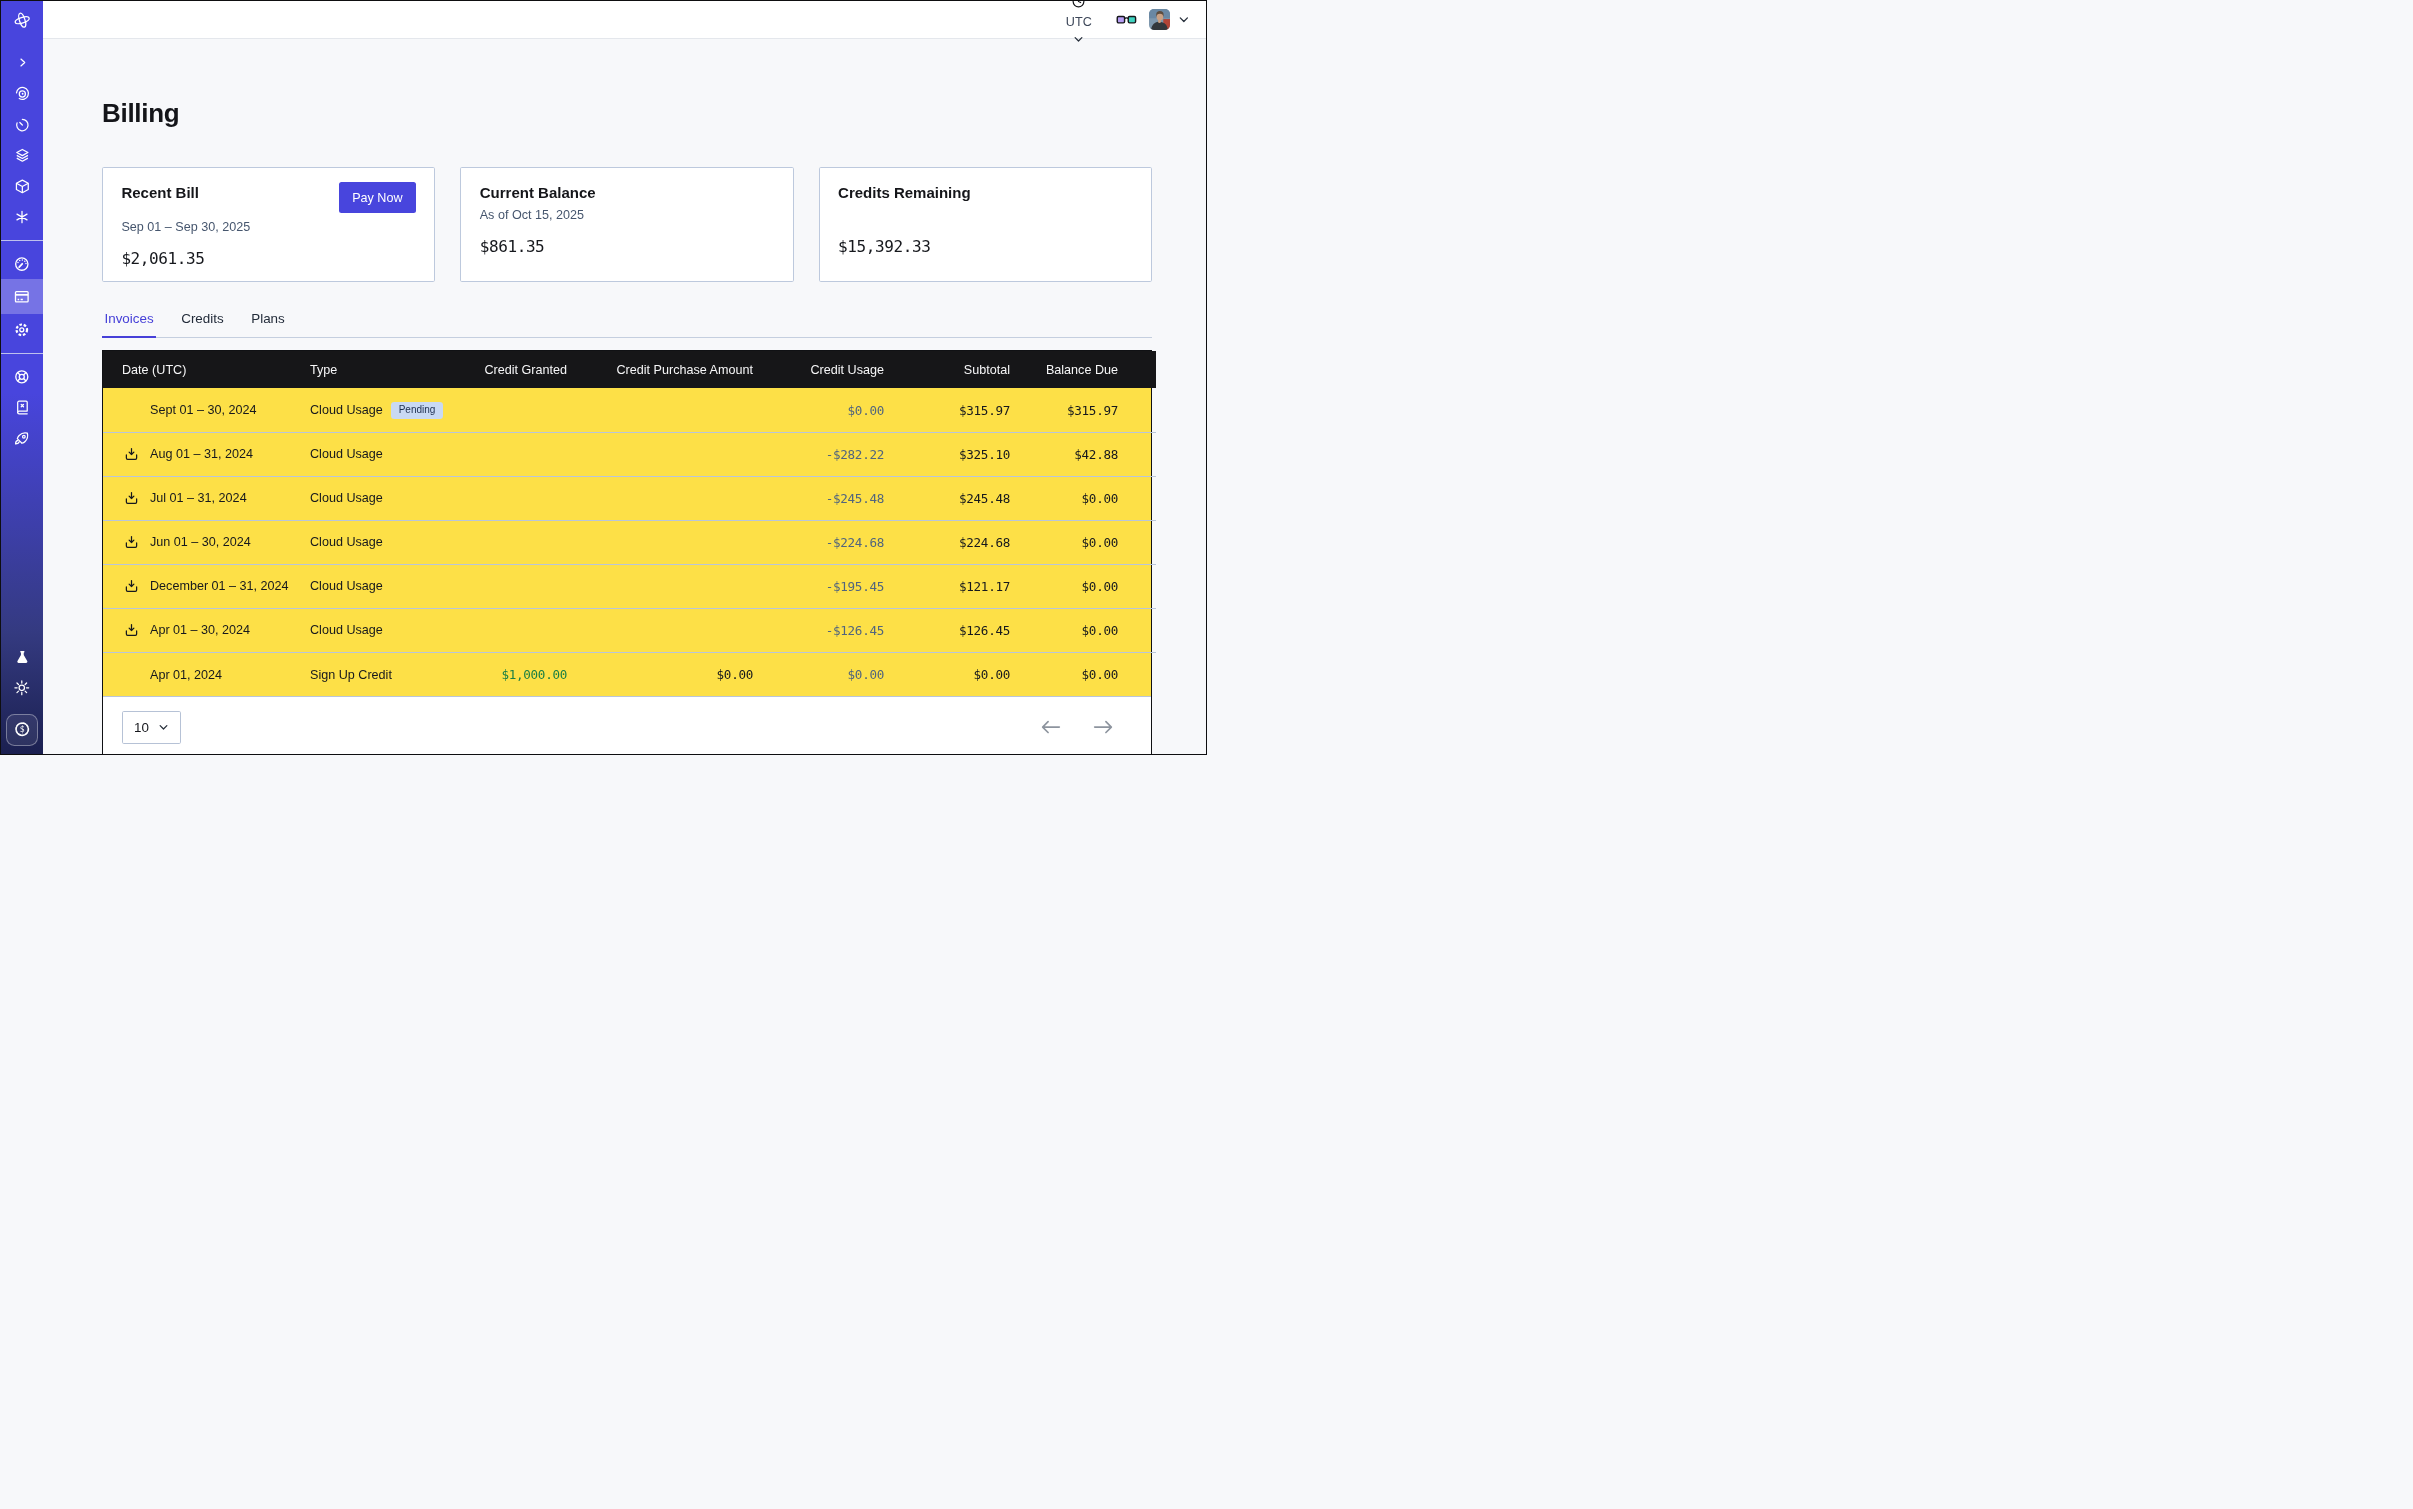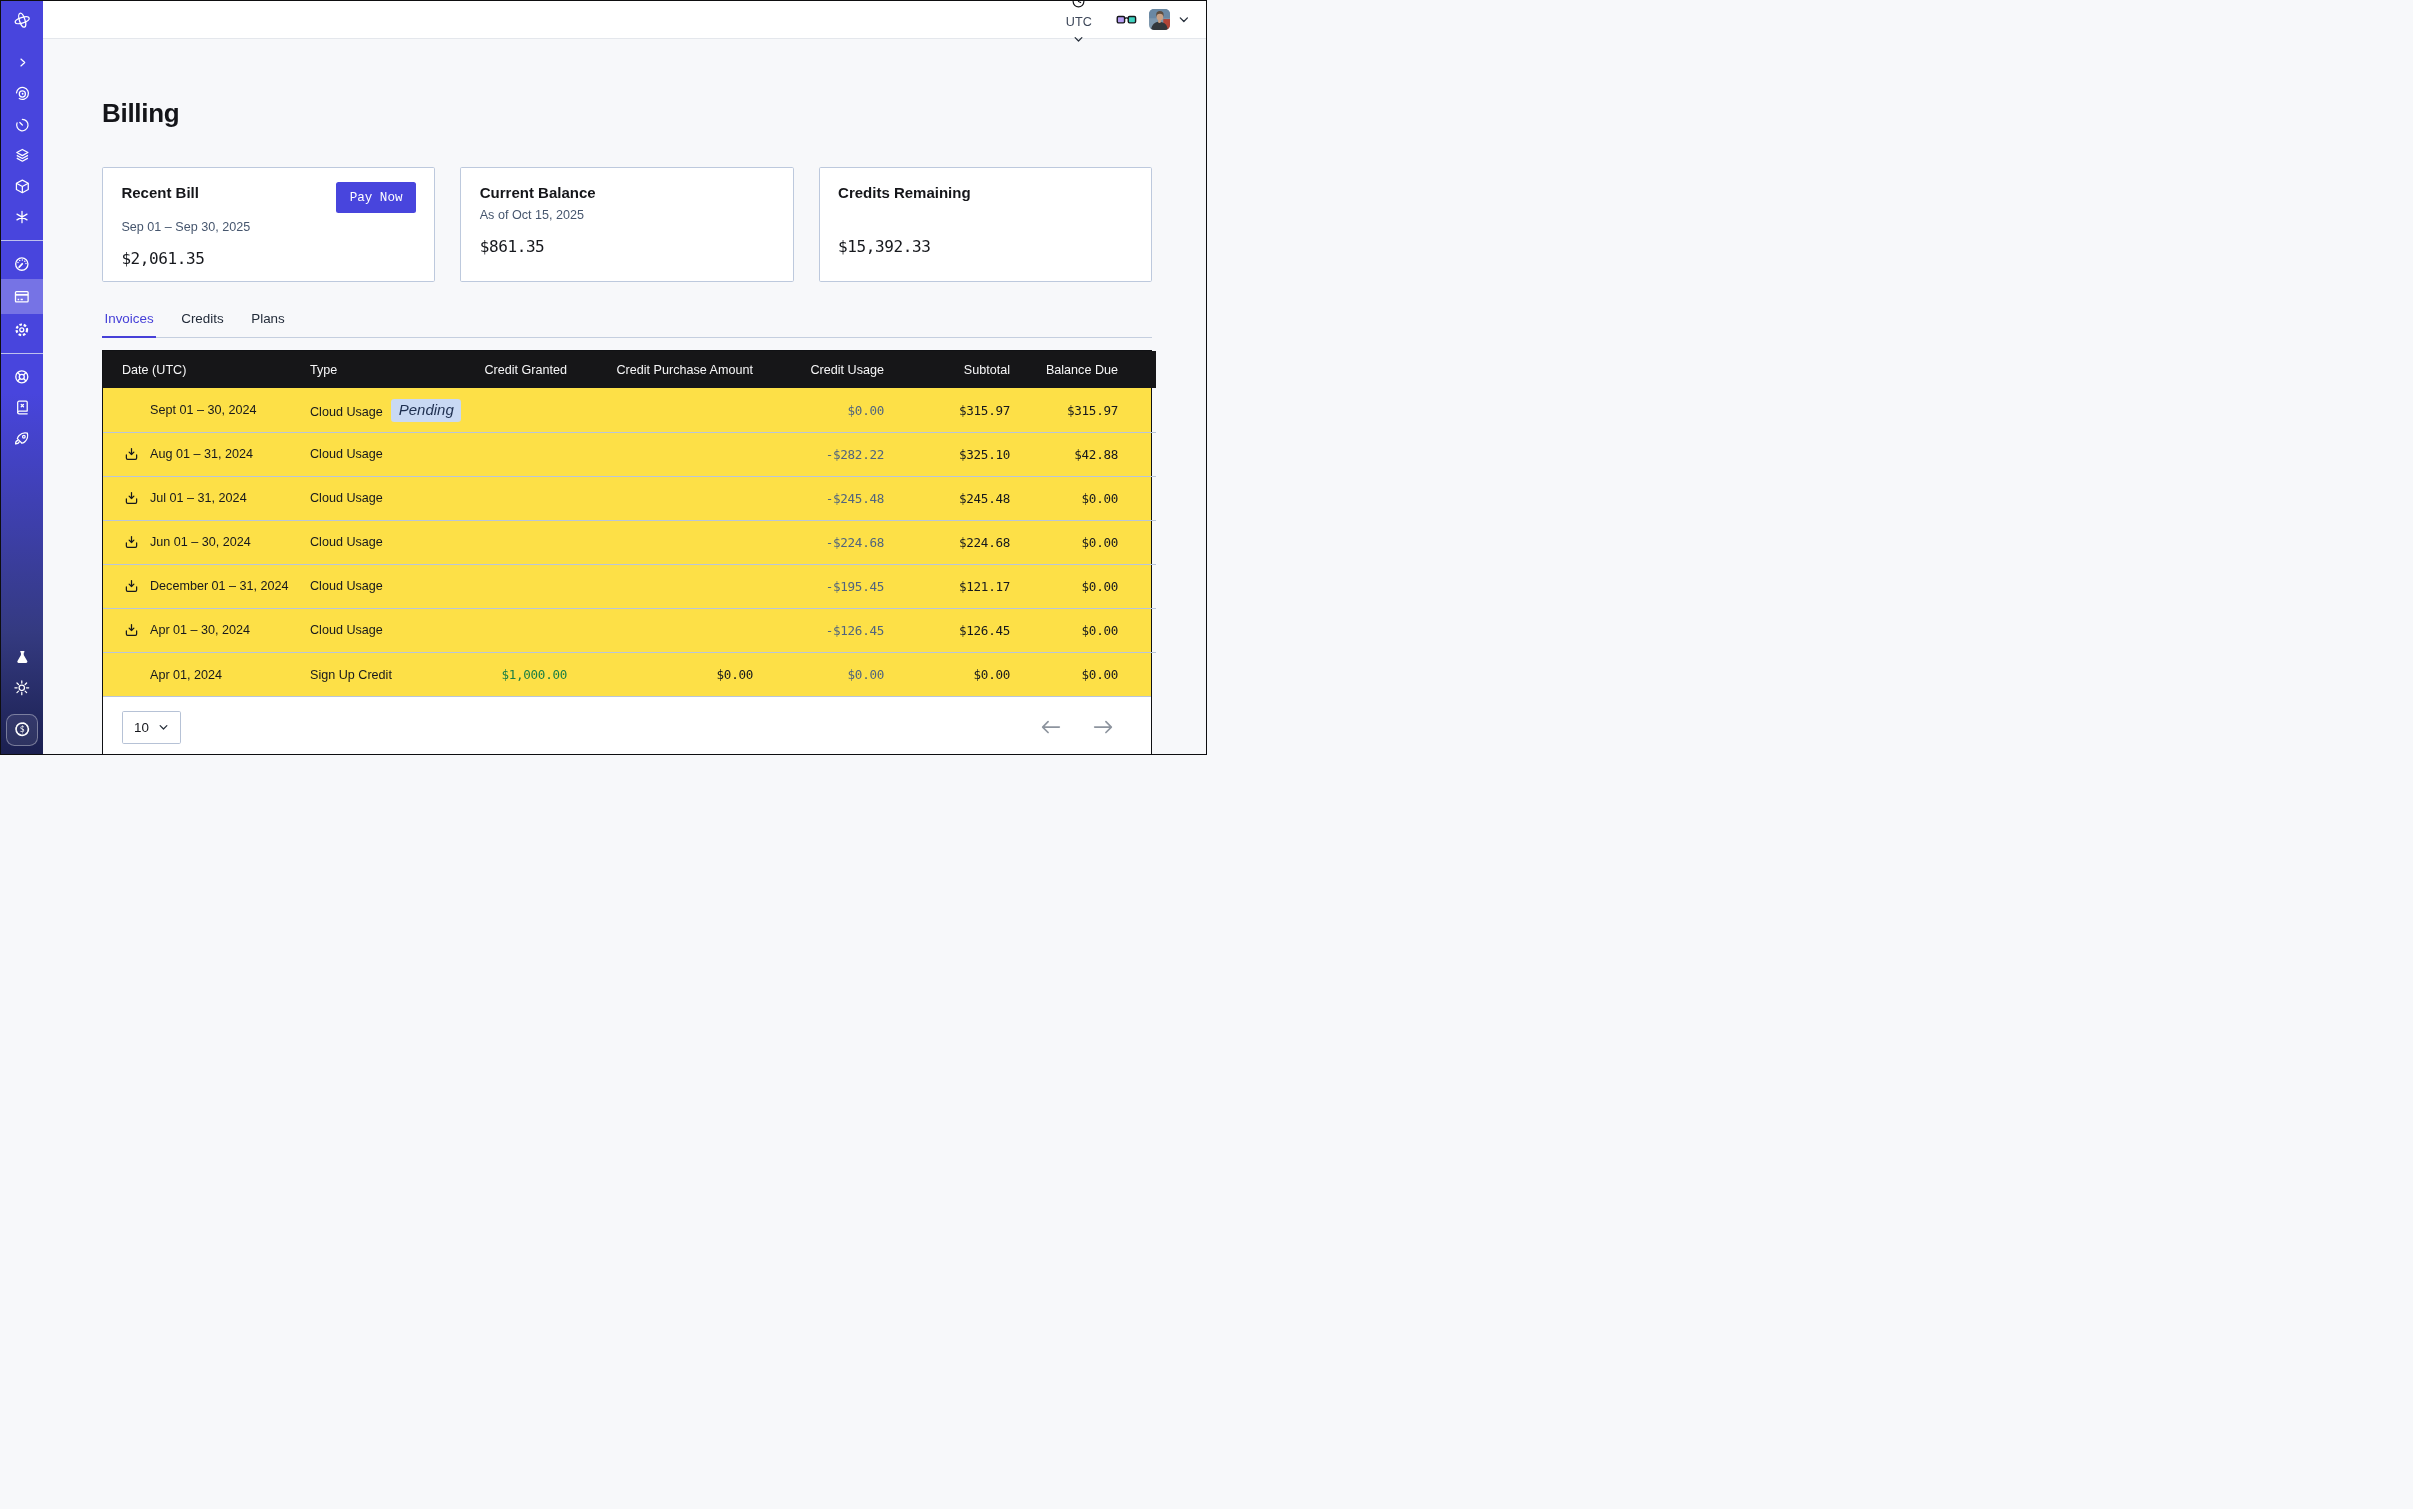--- a/index.html
+++ b/index.html
@@ -61,21 +61,21 @@
   .card {
     flex: 1 1 0; height: 115px; background: #fff; border: 0.8px solid #bdc9dd;
     border-radius: 1.7px; padding: 16px 18.4px; position: relative;
   }
   .card-head { display: flex; justify-content: space-between; align-items: flex-start; }
   .card-title { font-size: 15px; font-weight: 700; color: #15161a; }
   .card-sub { font-size: 12.6px; color: #46566e; margin-top: 6.7px; min-height: 15px; }
   .card-amount { font-family: "DejaVu Sans Mono", "Liberation Mono", monospace; font-size: 16px; color: #16181d; margin-top: 14.2px; letter-spacing: -0.4px; }
   .pay-btn {
     background: #4845dd; color: #fff; border: none; border-radius: 2.5px;
-    font-size: 12.6px; font-family: Liberation Mono, monospace; padding: 8.4px 13.4px; cursor: pointer; margin-top: -1.7px;
+    font-size: 12.6px; font-family: Liberation Sans, sans-serif; padding: 8.4px 13.4px; cursor: pointer; margin-top: -1.7px;
   }
 
   
   .tabs { margin-top: 16.7px; display: flex; gap: 22.6px; border-bottom: 0.8px solid #c5cfdf; }
   .tab {
     padding: 12.6px 2.5px 10px 2.5px; font-size: 13.4px; color: #232c3a; cursor: pointer;
     border-bottom: 2.5px solid transparent; margin-bottom: -0.8px;
   }
   .tab.active { color: #4640d8; border-bottom-color: #4640d8; }
 
@@ -92,21 +92,21 @@
   tbody td { height: 44px; font-size: 12.6px; vertical-align: middle; }
   tbody tr + tr td { border-top: 0.8px solid #b9c5d9; }
   td.c-date { padding-left: 47px; position: relative; color: #16181d; }
   .dl-btn {
     position: absolute; left: 21px; top: 50%; transform: translateY(-50%);
     width: 15px; height: 15px; cursor: pointer; display: flex;
   }
   td.c-type { color: #16181d; white-space: nowrap; }
   .pending-badge {
     display: inline-block; margin-left: 8.4px; background: #c9d9f3; color: #1d2e4f;
-    font-size: 15px; padding: 2.5px 7.5px 3.3px; border-radius: 3.3px; vertical-align: 0.8px; font-style: italic;
+    font-size: 10px; padding: 2.5px 7.5px 3.3px; border-radius: 3.3px; vertical-align: 0.8px;
   }
   td.money { font-family: "DejaVu Sans Mono", "Liberation Mono", monospace; text-align: right; letter-spacing: -0.3px; color: #16181d; }
   td.money.usage { color: #51657e; }
   td.money.pos { color: #1a7f44; }
 
   
   .table-footer {
     border-top: 0.8px solid #b9c5d9; height: 61px; display: flex; align-items: center;
     justify-content: space-between; padding: 0 38px 0 19px; background: #fff;
   }

